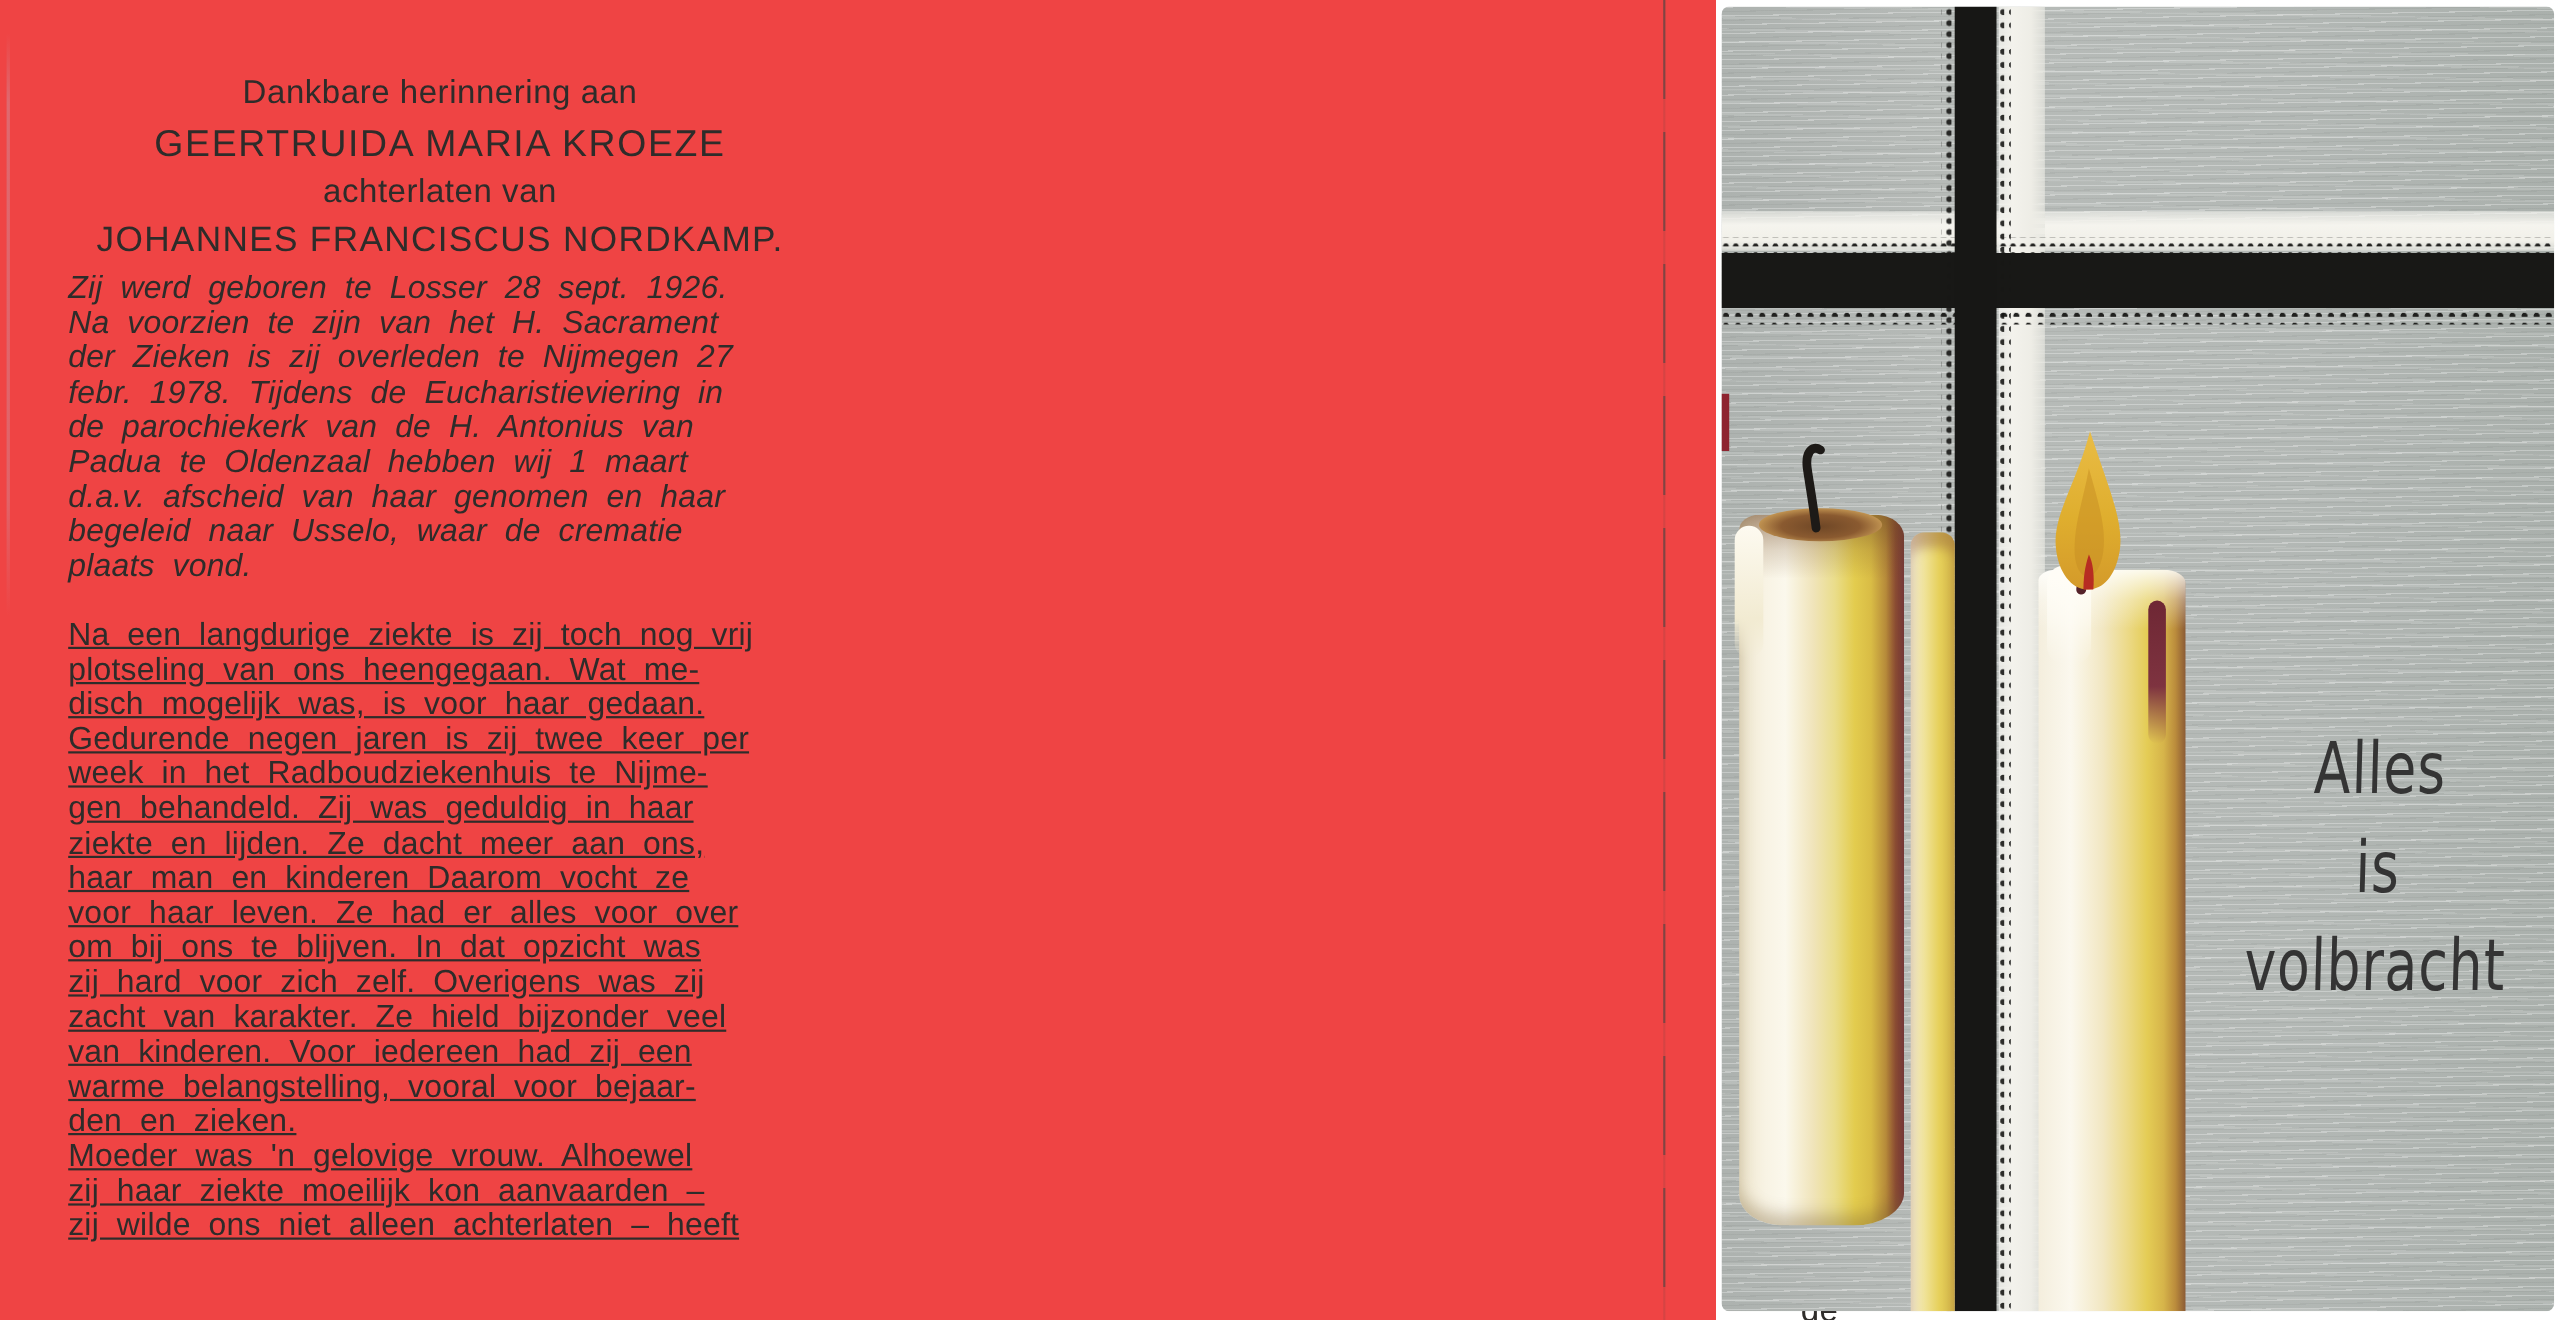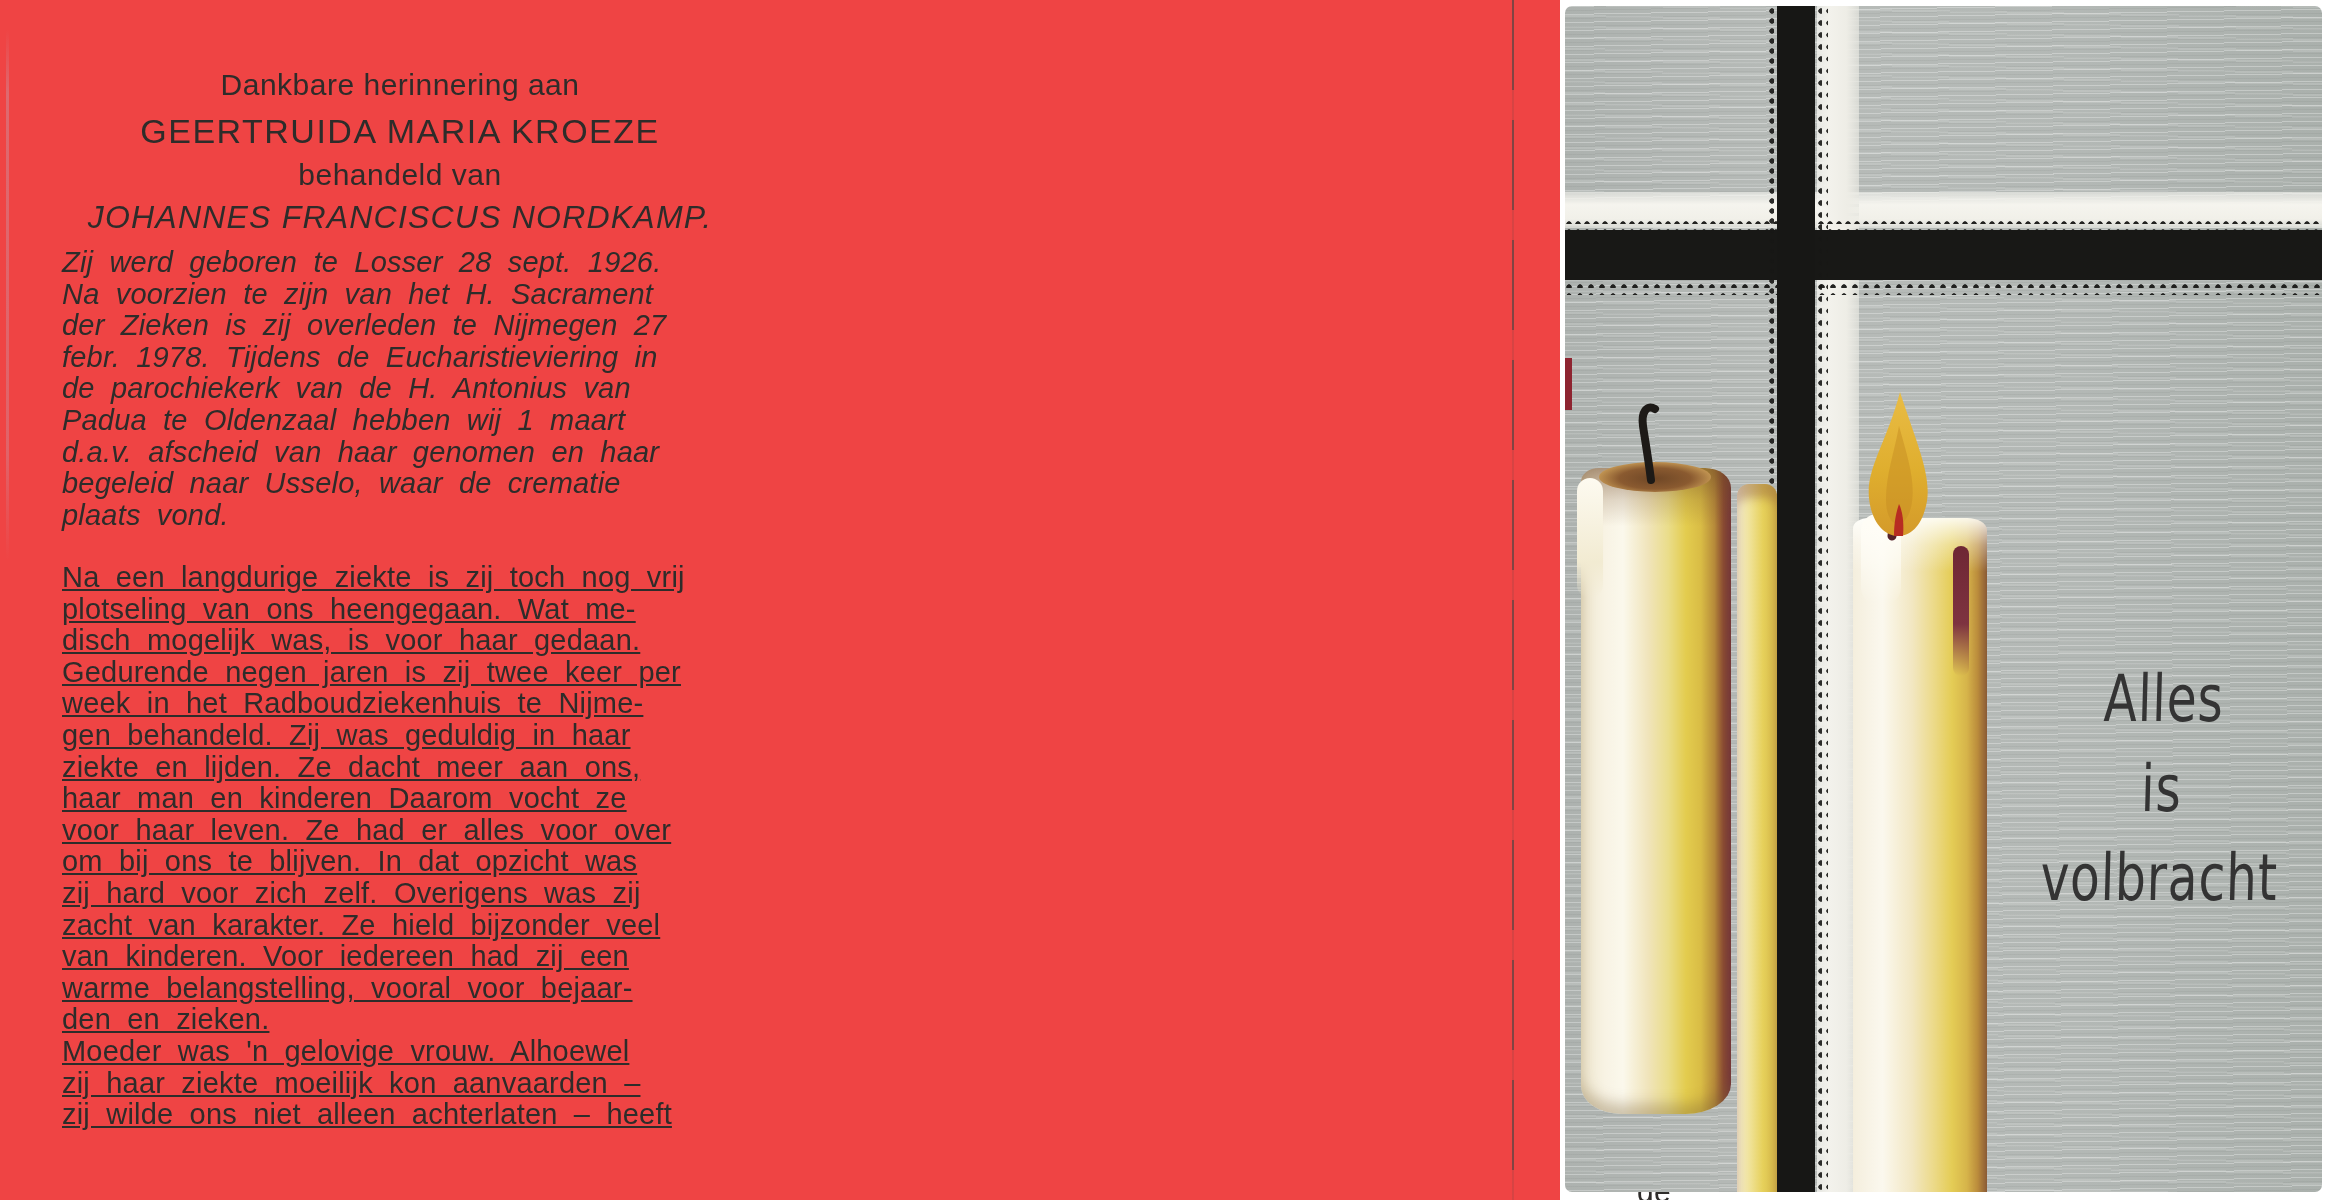--- a/index.html
+++ b/index.html
@@ -14,21 +14,21 @@
   .scan-pink-line{position:absolute;left:6px;top:30px;width:3px;height:530px;
     background:linear-gradient(180deg,rgba(213,125,135,.0),rgba(213,125,135,.65) 12%,rgba(213,125,135,.55) 80%,rgba(213,125,135,0));}
   .fold-line{position:absolute;left:1512px;top:0;width:2px;height:1200px;
     background:repeating-linear-gradient(180deg,rgba(70,68,66,.65) 0 90px,rgba(70,68,66,.15) 90px 120px);}
 
   
   .lines{white-space:pre-line;}
   .hline{position:absolute;text-align:center;width:720px;left:40px;}
   .h-small{font-size:30px;letter-spacing:.5px;}
   .h-name{font-size:34px;letter-spacing:1.5px;}
-  .h-spouse{font-size:32px;letter-spacing:1.2px;font-style:italic;}
+  .h-spouse{font-size:32px;letter-spacing:1.2px;}
   .body-par{position:absolute;font-size:29px;line-height:31.6px;letter-spacing:.2px;word-spacing:8px;}
   #l-par1{left:62px;top:247px;width:730px;font-style:italic;}
   #l-par2{left:62px;top:562px;width:730px;text-decoration:underline;}
   #m-par1{left:830px;top:50px;width:680px;}
   .divider{position:absolute;left:830px;top:543px;width:665px;height:3px;background:#3c3a38;
     transform:rotate(-.35deg);}
   #m-thanks{left:836px;top:706px;width:672px;line-height:54px;font-size:29px;word-spacing:6px;}
   .sig{position:absolute;left:1095px;top:925px;font-size:30px;line-height:47px;letter-spacing:.3px;}
   .addr{position:absolute;left:837px;top:1062px;font-size:30px;line-height:52px;letter-spacing:.3px;}
 
@@ -90,21 +90,21 @@
 </head>
 <body>
 
 <div id="stage">
 
   <div class="page" id="page-left">
     <div class="scan-pink-line"></div>
 
     <div class="hline h-small" style="top:68px">Dankbare herinnering aan</div>
     <div class="hline h-name" style="top:112px">GEERTRUIDA MARIA KROEZE</div>
-    <div class="hline h-small" style="top:158px">behandeld van</div>
+    <div class="hline h-small" style="top:158px">achterlaten van</div>
     <div class="hline h-spouse" style="top:199px">JOHANNES FRANCISCUS NORDKAMP.</div>
 
     <div class="body-par lines" id="l-par1">Zij werd geboren te Losser 28 sept. 1926.
 Na voorzien te zijn van het H. Sacrament
 der Zieken is zij overleden te Nijmegen 27
 febr. 1978. Tijdens de Eucharistieviering in
 de parochiekerk van de H. Antonius van
 Padua te Oldenzaal hebben wij 1 maart
 d.a.v. afscheid van haar genomen en haar
 begeleid naar Usselo, waar de crematie

